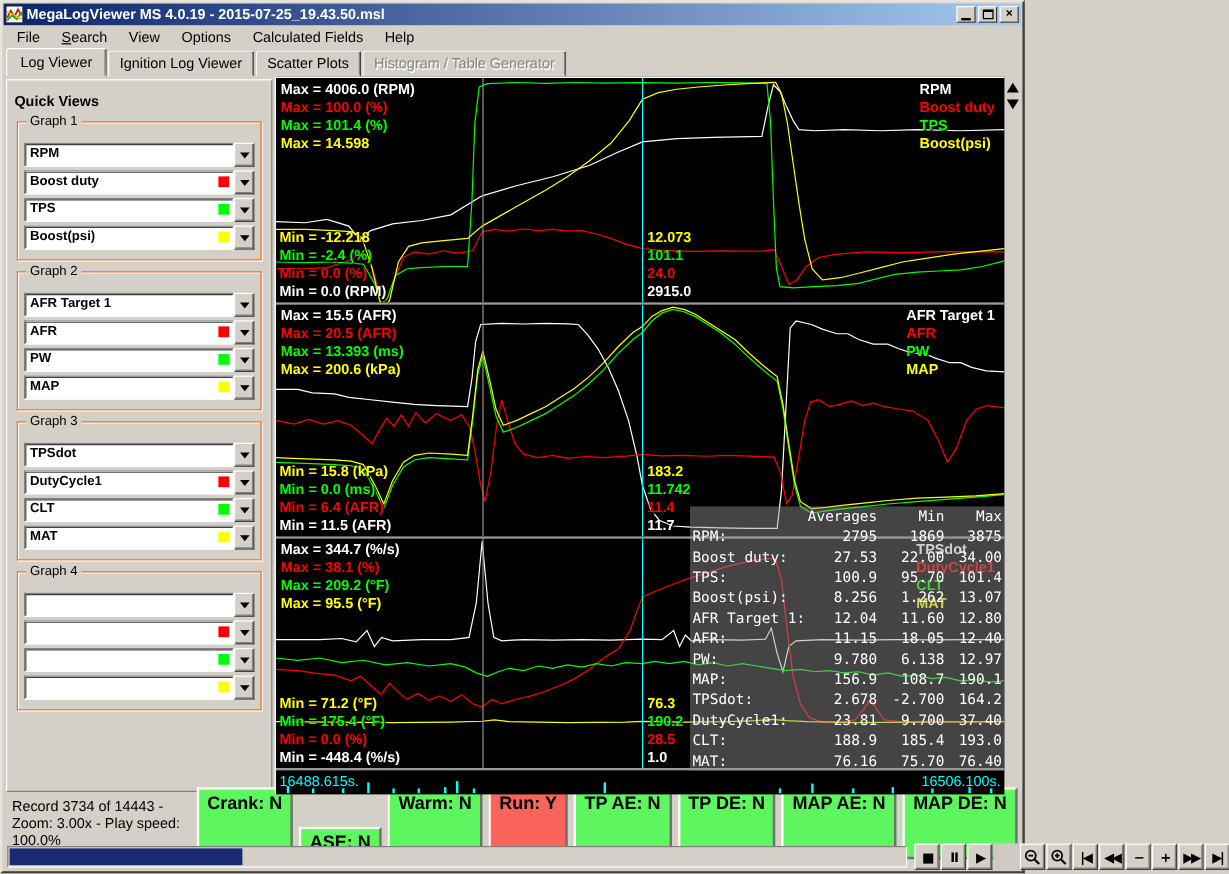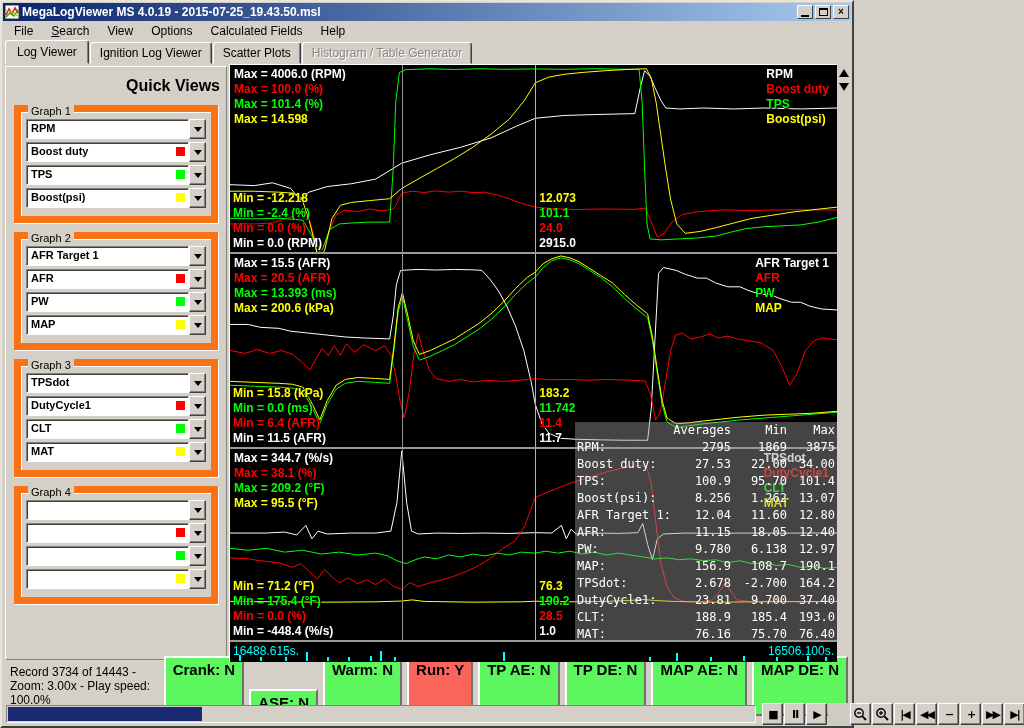--- a/index.html
+++ b/index.html
@@ -35,24 +35,24 @@
          padding:3px 9px 3px 9px; margin-right:1px; position:relative; font-size:12px; }
   .tab.active { padding:4px 11px; z-index:2; box-shadow:inset -1px 0 0 #808080; }
   .tab.disabled { color:#888; text-shadow:1px 1px 0 #fff; }
 
   
   .content { display:flex; height:598px; }
 
   .sidebar { flex:0 0 226px; padding:2px; }
   .sidebar-panel { height:100%; border:1px solid; border-color:#fff #808080 #808080 #fff;
                    padding:6px 6px; }
-  .qv-title { text-align:right; font-weight:bold; font-size:16px; margin:4px 0 10px 0; }
-  .groupbox { position:relative; border:7px solid #f97316;
+  .qv-title { text-align:left; font-weight:bold; font-size:12px; margin:4px 0 10px 0; }
+  .groupbox { position:relative; border:1px solid #f97316;
               box-shadow:1px 1px 0 #fff, inset 1px 1px 0 #fff;
-              margin:0 2px 9px 2px; padding:7px 5px 5px 5px; }
+              margin:0 2px 9px 2px; padding:17px 5px 5px 5px; }
   .groupbox .gb-label { position:absolute; top:-7px; left:7px; background:#d4d0c8;
                         padding:0 3px; font-size:11px; }
   .combo { display:flex; height:20px; margin-bottom:3px; position:relative; }
   .combo .cfield { flex:1; background:#fff; position:relative;
                    border:1px solid; border-color:#808080 #fff #fff #808080;
                    box-shadow:inset 1px 1px 0 #404040;
                    font-weight:bold; font-size:11px; line-height:17px; padding-left:4px;
                    white-space:nowrap; overflow:hidden; }
   .combo .swatch { position:absolute; right:3px; top:4px; width:9px; height:9px; }
   .combo .cbtn { flex:0 0 17px; background:#d4d0c8; border:1px solid;

